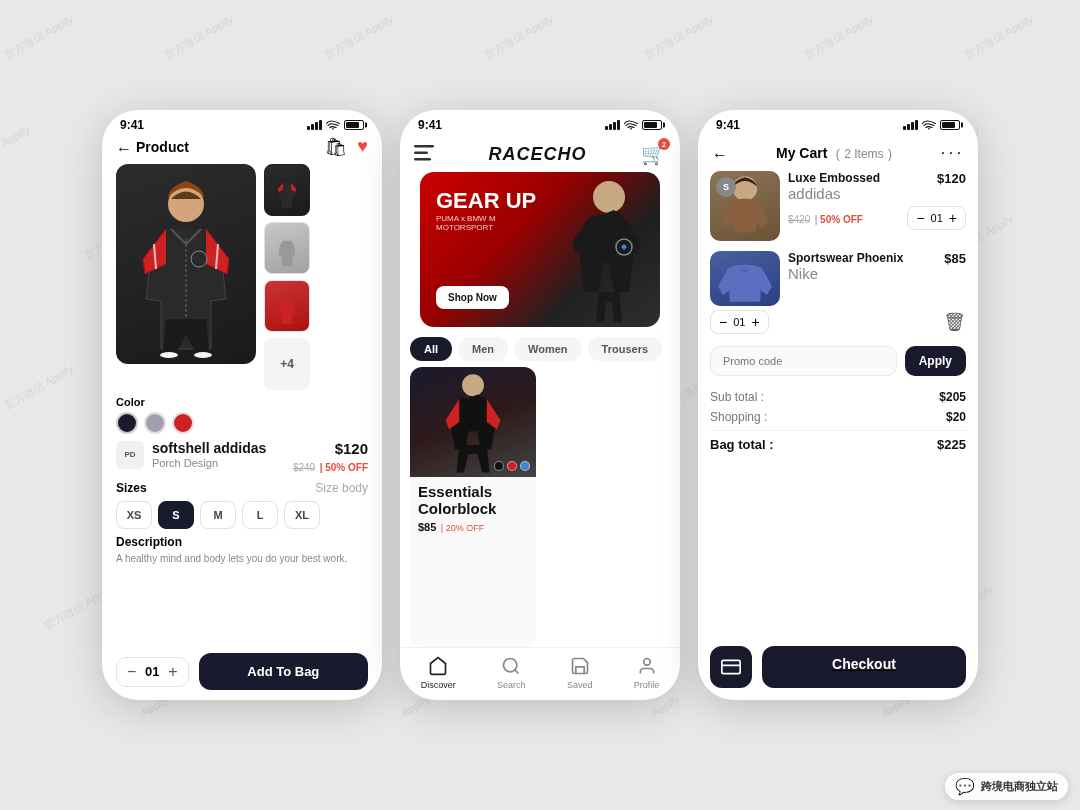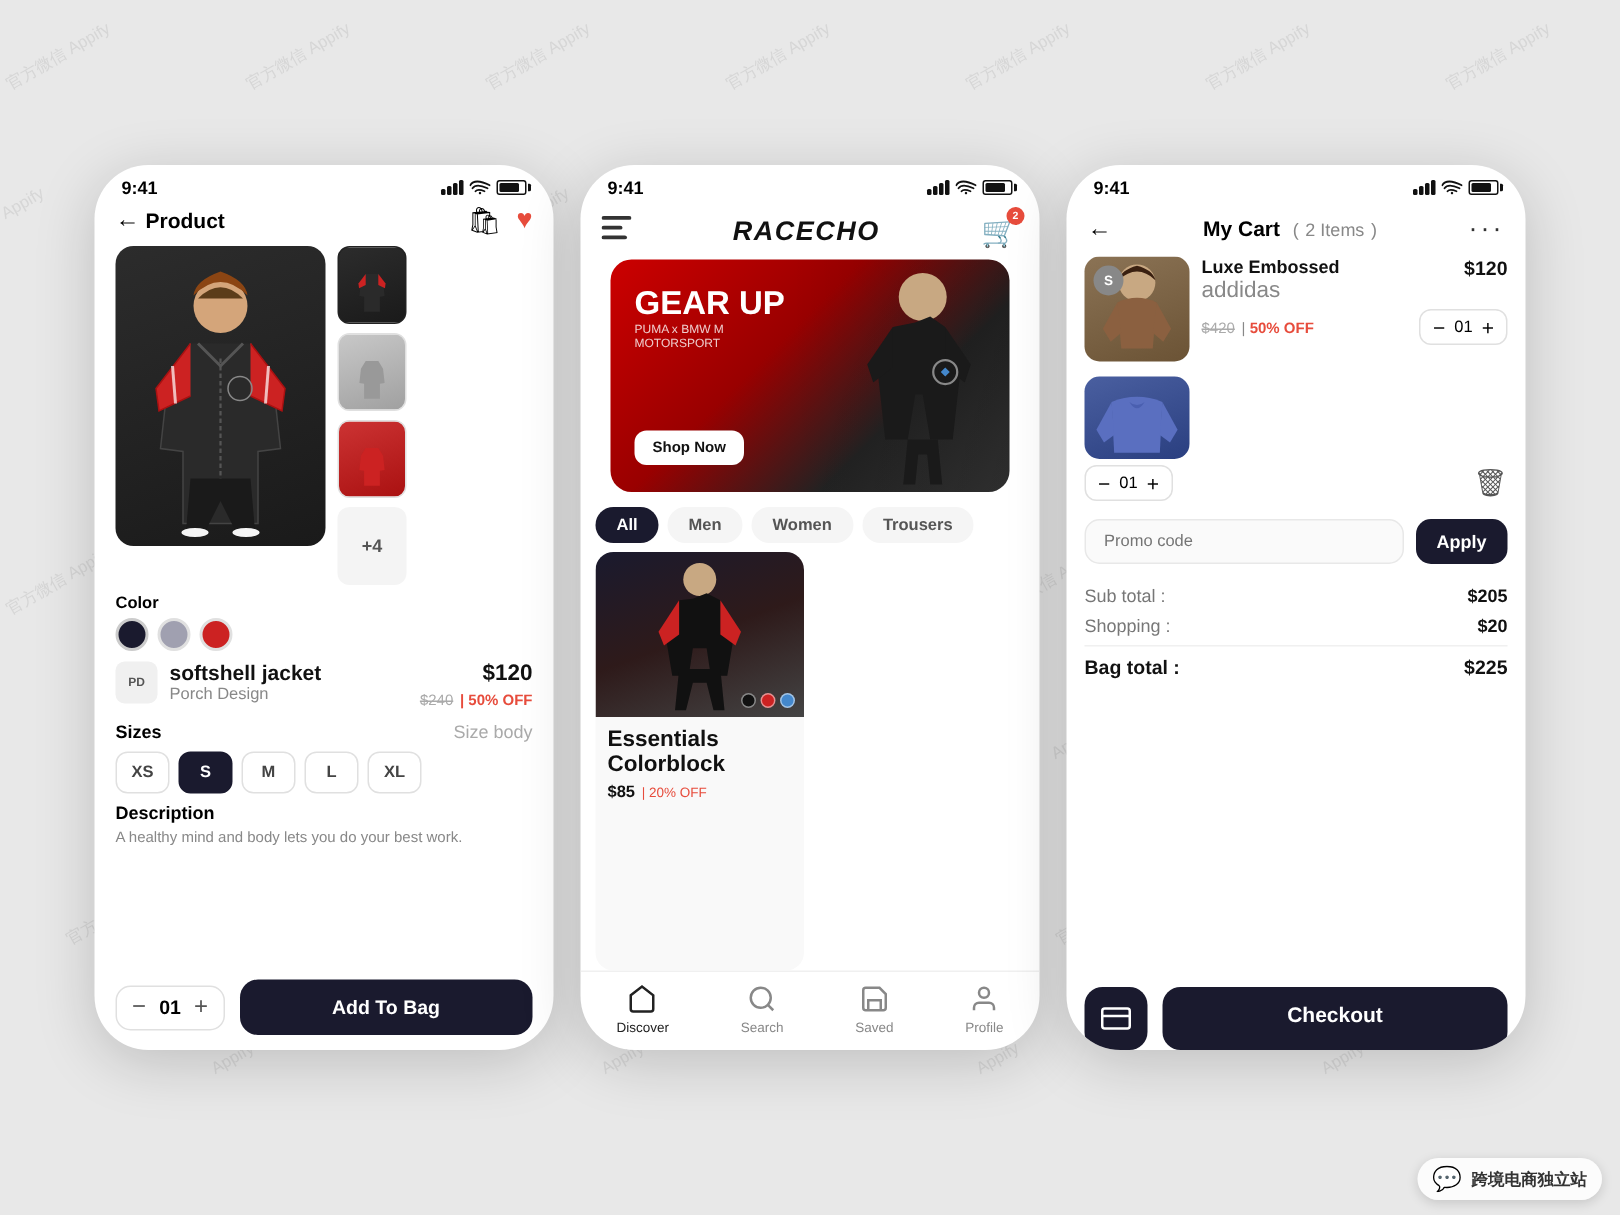--- a/index.html
+++ b/index.html
@@ -33,21 +33,21 @@
       top: 50%;
       left: 50%;
       transform: translate(-50%, -50%);
       display: flex;
       gap: 18px;
       z-index: 1;
     }
 
     
     .phone {
-      width: 306px;
+      width: 280px;
       height: 590px;
       background: #fff;
       border-radius: 36px;
       box-shadow: 0 8px 40px rgba(0,0,0,0.18);
       overflow: hidden;
       position: relative;
       display: flex;
       flex-direction: column;
     }
 
@@ -449,22 +449,23 @@
       font-weight: 700;
       color: #111;
       border-top: 1px solid #f0f0f0;
       padding-top: 6px;
       margin-top: 2px;
     }
 
     .checkout-row {
       display: flex;
       gap: 10px;
-      padding: 10px 0 0;
+      padding: 10px 0 12px;
       margin-top: auto;
+      text-decoration: underline;
     }
     .checkout-icon-btn {
       width: 42px; height: 42px;
       background: #1a1a2e;
       border-radius: 12px;
       display: flex; align-items: center; justify-content: center;
       color: #fff; font-size: 16px;
     }
     .checkout-btn {
       flex: 1;
@@ -673,21 +674,21 @@
         <div class="swatch" style="background:#a0a0b0; border-color:#e0e0e0;"></div>
         <div class="swatch" style="background:#cc2222; border-color:#e0e0e0;"></div>
       </div>
     </div>
 
     <div style="padding: 6px 14px 0;">
       <div class="product-title-row">
         <div class="product-name-brand">
           <div class="brand-logo-small">PD</div>
           <div>
-            <div class="product-name">softshell jacket</div>
+            <div class="product-name">softshell addidas</div>
             <div class="brand-name">Porch Design</div>
           </div>
         </div>
         <div class="product-price">
           <div class="price-current">$120</div>
           <div>
             <span class="price-original">$240</span>
             <span class="price-off"> | </span>
             <span class="price-off">50% OFF</span>
           </div>
@@ -937,20 +938,29 @@
         <div class="cart-item2-top">
           <div class="cart-item2-img img-blue" style="border-radius:10px;overflow:hidden;width:70px;height:55px;flex-shrink:0;">
             <svg width="70" height="55" viewBox="0 0 80 65">
 
               <path d="M20 20 Q40 12 60 20 L58 60 L22 60 Z" fill="#5a6fc0"></path>
               <path d="M20 20 L8 42 L14 52 L22 46" fill="#5a6fc0"></path>
               <path d="M60 20 L72 42 L66 52 L58 46" fill="#5a6fc0"></path>
               <path d="M34 20 Q40 25 46 20 Q40 30 34 20" fill="#4a5fb0"></path>
             </svg>
           </div>
+          <div style="flex:1;">
+            <div style="display:flex;justify-content:space-between;">
+              <div>
+                <div class="cart-item-name">Sportswear Phoenix</div>
+                <div class="cart-item-brand">Nike</div>
+              </div>
+              <div class="cart-item-price">$85</div>
+            </div>
+          </div>
         </div>
         <div style="display:flex;justify-content:space-between;align-items:center;margin-bottom:8px;padding-left:0;">
           <div class="qty-small">
             <span style="font-size:14px;cursor:pointer;">−</span>
             <span>01</span>
             <span style="font-size:14px;cursor:pointer;">+</span>
           </div>
           <span class="trash-btn">🗑</span>
         </div>
       </div>

